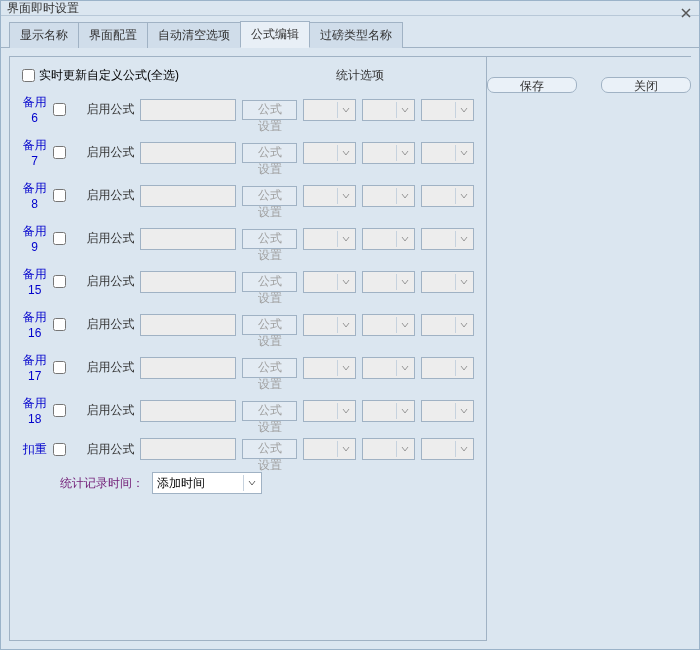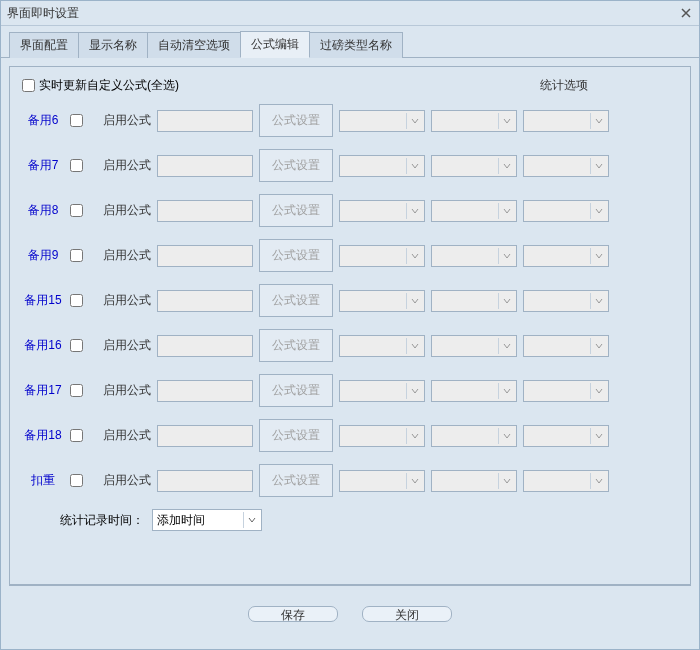--- a/index.html
+++ b/index.html
@@ -1,64 +1,64 @@
 <!DOCTYPE html>
 <html><head>
 <meta charset="utf-8">
 <style>
 * { box-sizing: border-box; margin: 0; padding: 0; font-family: "Microsoft YaHei", SimSun, sans-serif; font-size: 12px; }
 body { background: #dbe6f0; }
 .window { width: 700px; height: 650px; background: #dbe6f0; border: 1px solid #9bb3c9; display: flex; flex-direction: column; }
-.titlebar { height: 25px; background: #dbe6f0; border-bottom: 1px solid #b8c8d8; display: flex; align-items: center; padding: 0 6px; position: relative; }
+.titlebar { height: 15px; background: #dbe6f0; border-bottom: 1px solid #b8c8d8; display: flex; align-items: center; padding: 0 6px; position: relative; }
 .titlebar-text { color: #333; }
 .close-btn { position: absolute; right: 4px; top: 4px; width: 18px; height: 16px; display: flex; align-items: center; justify-content: center; cursor: pointer; color: #555; }
 .close-btn svg { width: 10px; height: 10px; }
 .tabs { display: flex; align-items: flex-end; padding: 4px 8px 0 8px; border-bottom: 1px solid #a0b2c4; background: #dbe6f0; gap: 0; }
 .tab { padding: 4px 10px; border: 1px solid #a0b2c4; border-bottom: none; background: #d0ddea; margin-right: -1px; cursor: pointer; color: #333; position: relative; top: 1px; }
 .tab.active { background: #e8eff6; border-bottom: 1px solid #e8eff6; z-index: 2; }
-.content { flex: 1; background: #dbe6f0; padding: 8px; display: flex; flex-direction: column; }
+.content { flex: 1; background: #dbe6f0; padding: 8px; display: flex; flex-direction: row; }
 .panel { flex: 1; border: 1px solid #a0b2c4; background: #dbe6f0; padding: 10px 12px; overflow: hidden; }
 .top-row { display: flex; align-items: center; margin-bottom: 10px; }
 .checkbox-wrap { display: flex; align-items: center; gap: 4px; }
 .checkbox-wrap input[type=checkbox] { width: 13px; height: 13px; }
 .top-row .rightlabel { margin-left: auto; margin-right: 90px; color: #333; }
 .row { display: flex; align-items: center; gap: 6px; margin-bottom: 12px; }
 .row-label { width: 42px; text-align: center; color: #0000cc; }
 .enable { display: flex; align-items: center; gap: 20px; color: #333; white-space: nowrap; }
 .text-input { width: 96px; height: 22px; border: 1px solid #a0b2c4; background: #fff; padding: 0 4px; }
 .text-input.disabled { background: #ededed; }
-.btn { height: 33px; padding: 0 12px; border: 1px solid #a0b2c4; background: #e3ebf3; cursor: pointer; color: #333; }
+.btn { height: 20px; padding: 0 12px; border: 1px solid #a0b2c4; background: #e3ebf3; cursor: pointer; color: #333; }
 .btn.disabled { color: #a0a0a0; background: #e3ebf3; }
 .select { width: 86px; height: 22px; border: 1px solid #a0b2c4; background: #ededed; display: flex; align-items: center; position: relative; }
 .select .caret { position: absolute; right: 2px; top: 2px; width: 16px; height: 16px; display: flex; align-items: center; justify-content: center; border-left: 1px solid #c6d2de; color: #888; }
 .select.live { background: #fff; }
 .bottom-group { margin-top: 4px; }
 .b-row { display: flex; align-items: center; gap: 8px; margin-bottom: 12px; padding-left: 38px; }
-.b-row .blabel { color: #000000; width: 84px; text-align: right; }
+.b-row .blabel { color: #701a75; width: 84px; text-align: right; }
 .hint { color: #0000cc; margin-left: 10px; }
 .footer { height: 56px; display: flex; align-items: center; justify-content: center; gap: 24px; border-top: 1px solid #a0b2c4; background: #dbe6f0; }
 .footer .btn { width: 90px; height: 16px; background: #eaf1f8; border-radius: 7px; }
 .caret svg, .sel-caret { width: 8px; height: 8px; }
 </style>
 </head>
 <body>
 
 <div class="window">
   <div class="titlebar">
     <span class="titlebar-text">界面即时设置</span>
     <div class="close-btn">
       <svg viewBox="0 0 10 10">
           <path d="M1 1 L9 9 M9 1 L1 9" stroke="#555" stroke-width="1.5" fill="none"></path>
         </svg>
     </div>
   </div>
 
   <div class="tabs" id="tabs">
+      <div class="tab">显示名称</div>
       <div class="tab">界面配置</div>
-      <div class="tab">显示名称</div>
       <div class="tab">自动清空选项</div>
       <div class="tab active">公式编辑</div>
       <div class="tab">过磅类型名称</div>
     </div>
 
   <div class="content">
     <div class="panel">
 
       <div class="top-row">
         <label class="checkbox-wrap">

